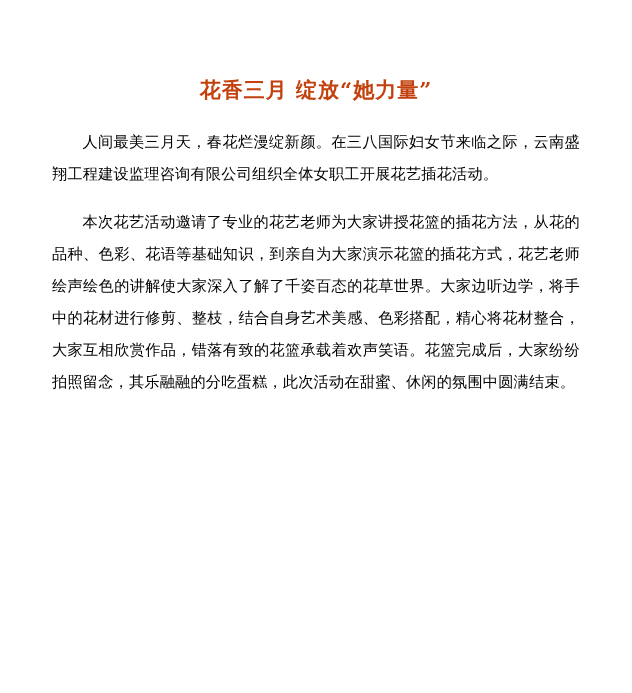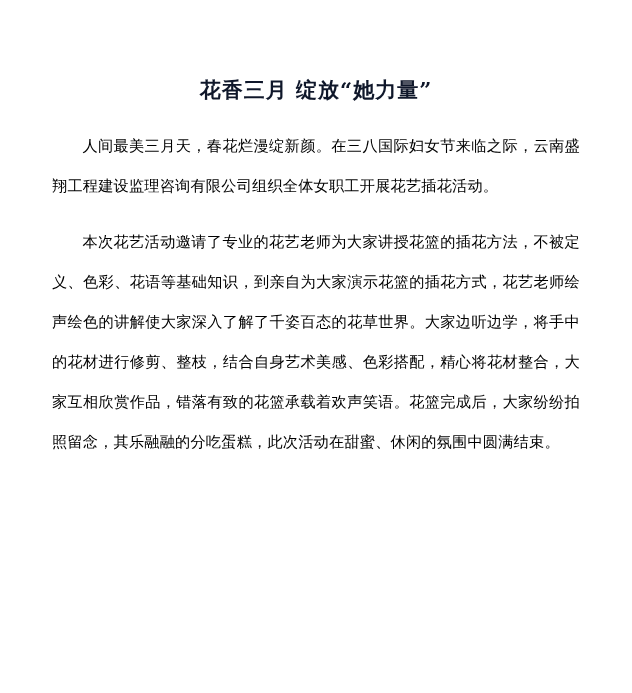--- a/index.html
+++ b/index.html
@@ -23,38 +23,38 @@
     background: #ffffff;
     position: relative;
   }
   .doc-title {
     text-align: center;
     font-size: 21px;
     font-weight: bold;
     letter-spacing: 1px;
     margin: 14px 0 0 0;
     line-height: 1.5;
-    color: #0f172a;
+    color: #c2410c;
   }
   .doc-subtitle {
     text-align: center;
     font-size: 15px;
     font-weight: bold;
     margin: 14px 0 0 0;
     line-height: 1.5;
     letter-spacing: 0.5px;
     color: #000;
   }
   .body-text {
     margin: 0;
     padding: 0;
   }
   .para {
     font-size: 15.2px;
-    line-height: 40px;
+    line-height: 32px;
     text-align: justify;
     text-justify: inter-ideograph;
     text-indent: 2em;
     margin: 16px 0 0 0;
     letter-spacing: 0.2px;
     color: #000;
   }
   .para.first {
     margin-top: 20px;
   }
@@ -62,16 +62,16 @@
 </head>
 <body>
 
 <div class="page">
 
   <h1 class="doc-title">花香三月  绽放“她力量”</h1>
 
 
   <div class="body-text">
     <p class="para first">人间最美三月天，春花烂漫绽新颜。在三八国际妇女节来临之际，云南盛翔工程建设监理咨询有限公司组织全体女职工开展花艺插花活动。</p>
-    <p class="para">本次花艺活动邀请了专业的花艺老师为大家讲授花篮的插花方法，不被定义、色彩、花语等基础知识，到亲自为大家演示花篮的插花方式，花艺老师绘声绘色的讲解使大家深入了解了千姿百态的花草世界。大家边听边学，将手中的花材进行修剪、整枝，结合自身艺术美感、色彩搭配，精心将花材整合，大家互相欣赏作品，错落有致的花篮承载着欢声笑语。花篮完成后，大家纷纷拍照留念，其乐融融的分吃蛋糕，此次活动在甜蜜、休闲的氛围中圆满结束。</p>
+    <p class="para">本次花艺活动邀请了专业的花艺老师为大家讲授花篮的插花方法，从花的品种、色彩、花语等基础知识，到亲自为大家演示花篮的插花方式，花艺老师绘声绘色的讲解使大家深入了解了千姿百态的花草世界。大家边听边学，将手中的花材进行修剪、整枝，结合自身艺术美感、色彩搭配，精心将花材整合，大家互相欣赏作品，错落有致的花篮承载着欢声笑语。花篮完成后，大家纷纷拍照留念，其乐融融的分吃蛋糕，此次活动在甜蜜、休闲的氛围中圆满结束。</p>
   </div>
 
 </div>
 
 </body></html>

